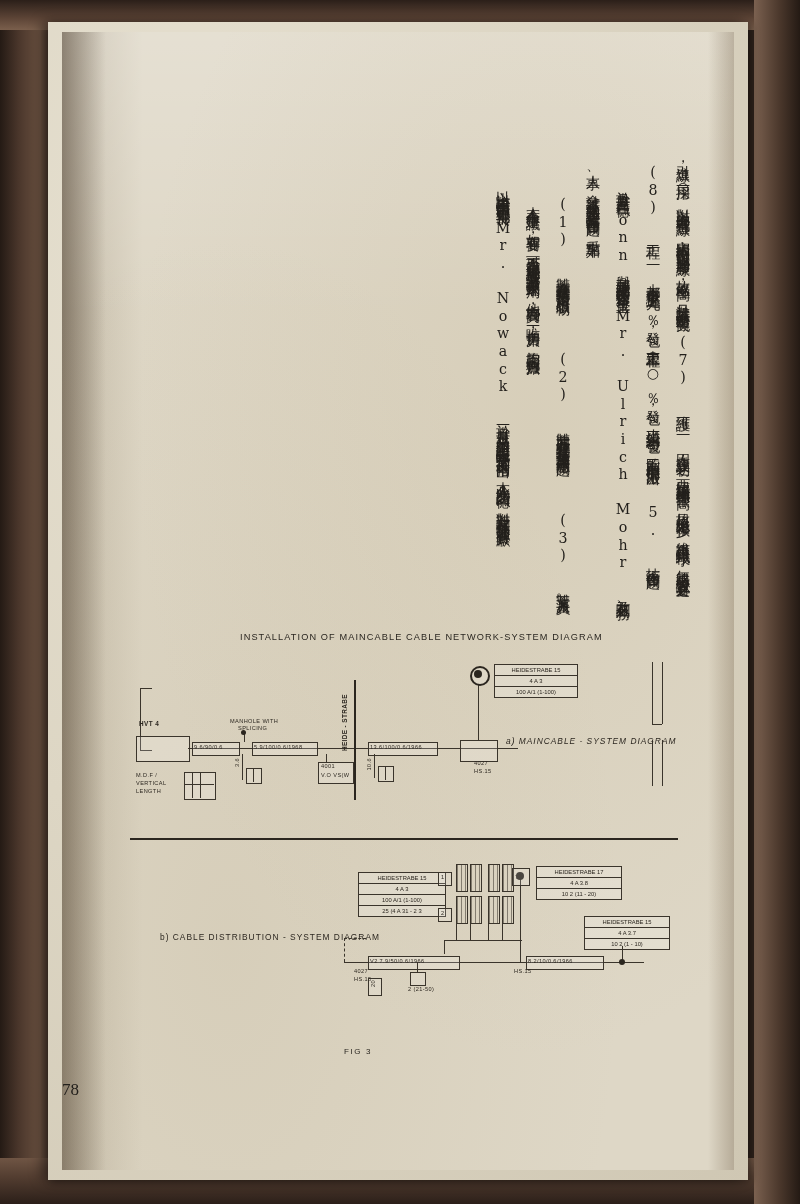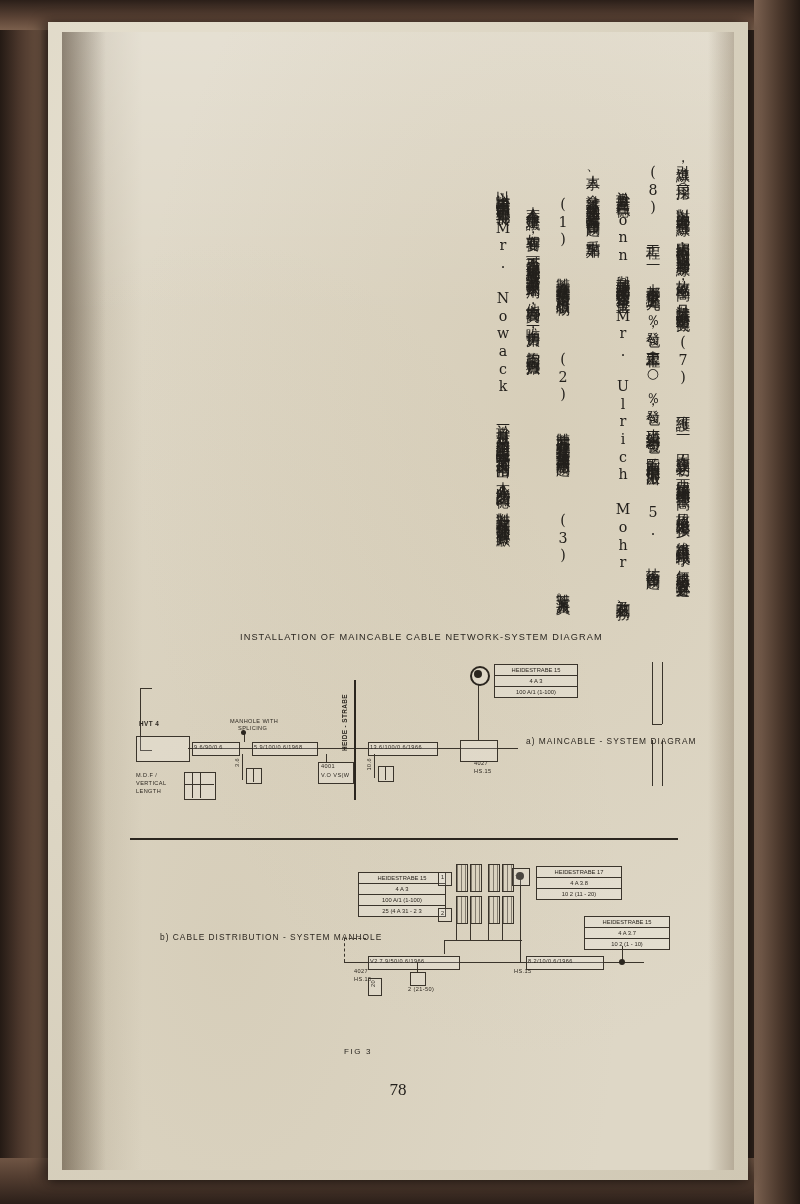--- a/index.html
+++ b/index.html
@@ -184,21 +184,20 @@
   #fig-caption {
     position:absolute;
     left: 222px; top: 415px;
     font-size: 8px;
     letter-spacing: 1.6px;
   }
   #page-number {
     position:absolute;
     left: 0; right: 0;
     top: 1048px;
-    text-align: center;
     font-family: "Liberation Serif", serif;
     font-size: 17px;
     color: #23201c;
   }
   .dashed {
     position:absolute;
     border-left: 1px dashed #3a342b;
   }
   .dashed-h {
     position:absolute;
@@ -290,25 +289,25 @@
           <div class="ctr">4 A 3</div>
           <div class="ctr">100 A/1 (1-100)</div>
         </div>
 
         <div class="ln vline" style="left:530px; top:30px; height:62px;"></div>
         <div class="ln vline" style="left:540px; top:30px; height:62px;"></div>
         <div class="ln hline" style="left:530px; top:92px; width:10px;"></div>
         <div class="ln vline" style="left:530px; top:108px; height:46px;"></div>
         <div class="ln vline" style="left:540px; top:108px; height:46px;"></div>
 
-        <div class="lbl big" style="left:404px; top:104px;">a) MAINCABLE - SYSTEM  DIAGRAM</div>
+        <div class="lbl big" style="left:384px; top:104px;font-style:italic;">a) MAINCABLE - SYSTEM  DIAGRAM</div>
 
         <div class="ln thick" style="left:8px; top:206px; width:548px;"></div>
 
-        <div class="lbl big" style="left:38px; top:300px;">b) CABLE DISTRIBUTION - SYSTEM  MANHOLE</div>
+        <div class="lbl big" style="left:38px; top:300px;">b) CABLE DISTRIBUTION - SYSTEM  DIAGRAM</div>
 
         <div class="tbl" style="left:236px; top:240px; width:86px;">
           <div class="ctr">HEIDESTRABE 15</div>
           <div class="ctr">4 A 3</div>
           <div class="ctr">100 A/1 (1-100)</div>
           <div class="ctr">25 (4 A 31 - 2 3</div>
         </div>
 
         <div class="hatch" style="left:334px; top:232px; width:10px; height:26px;"></div>
         <div class="hatch" style="left:348px; top:232px; width:10px; height:26px;"></div>

